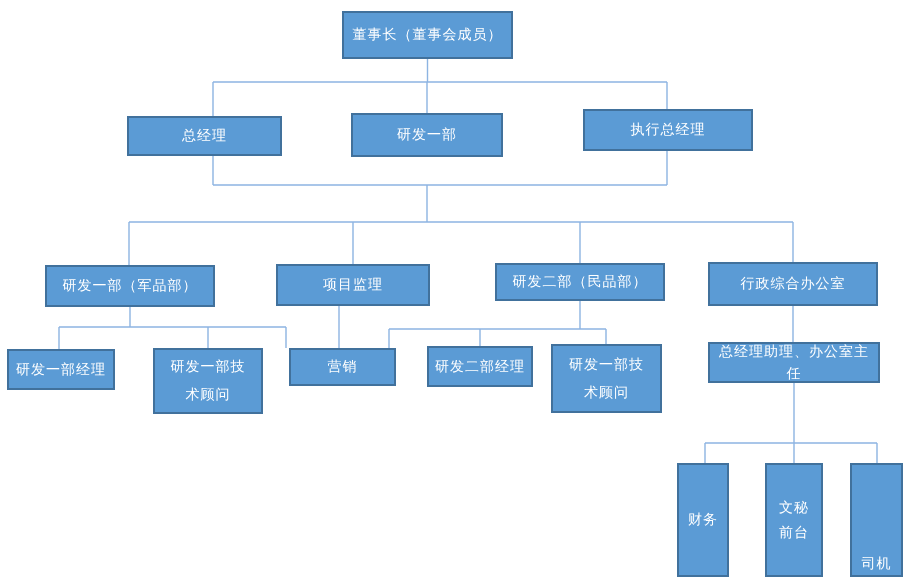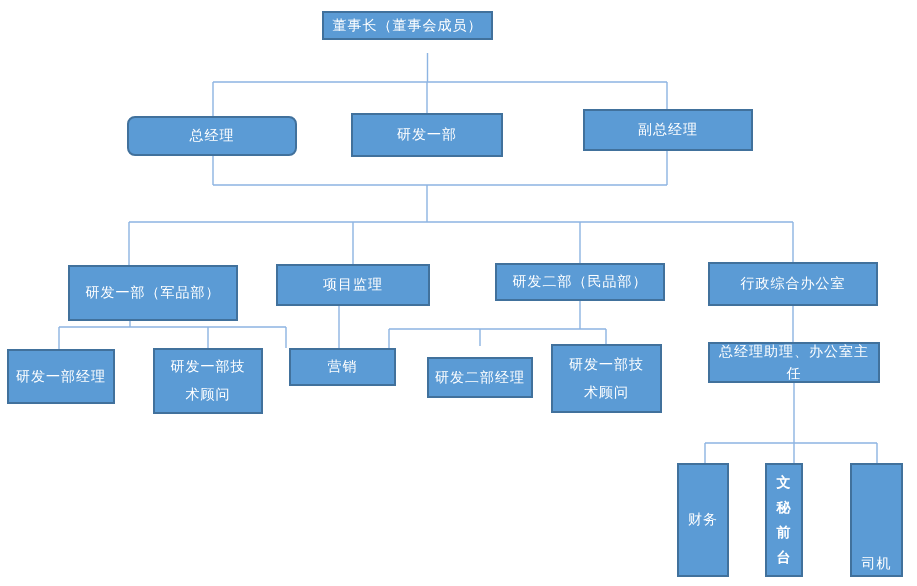--- a/index.html
+++ b/index.html
@@ -61,81 +61,81 @@
 
   <svg id="connectors" viewBox="0 0 917 586" xmlns="http://www.w3.org/2000/svg">
     <path d="M427.5,53 L427.5,82 M213,82 L667,82 M213,82 L213,116 M427,82 L427,113 M667,82 L667,109"></path>
     <path d="M213,156 L213,185 M667,151 L667,185 M213,185 L667,185 M427,185 L427,222 M129,222 L793,222 M129,222 L129,265 M353,222 L353,264 M580,222 L580,263 M793,222 L793,262"></path>
     <path d="M130,303 L130,327 M59,327 L286,327 M59,327 L59,349 M208,327 L208,348 M286,327 L286,348"></path>
     <path d="M339,306 L339,348"></path>
     <path d="M580,301 L580,329 M389,329 L606,329 M389,329 L389,348 M480,329 L480,346 M606,329 L606,344"></path>
     <path d="M793,306 L793,342 M794,383 L794,443 M705,443 L877,443 M705,443 L705,463 M794,443 L794,463 M877,443 L877,463"></path>
   </svg>
 
-  <div class="node" style="left:322px; top:11px; width:171px; height:29px;justify-content:center;">
+  <div class="node" style="left:342px; top:11px; width:171px; height:48px;justify-content:center;">
     <span class="lbl">董事长（董事会成员）</span>
   </div>
 
-  <div class="node" style="left:127px; top:116px; width:170px; height:40px;border-radius:8px;">
+  <div class="node" style="left:127px; top:116px; width:155px; height:40px;">
     <span class="lbl">总经理</span>
   </div>
 
   <div class="node" style="left:351px; top:113px; width:152px; height:44px;">
     <span class="lbl">研发一部</span>
   </div>
 
   <div class="node" style="left:583px; top:109px; width:170px; height:42px;">
-    <span class="lbl">副总经理</span>
+    <span class="lbl">执行总经理</span>
   </div>
 
-  <div class="node" style="left:45px; top:265px; width:170px; height:56px;margin-left:23px;">
+  <div class="node" style="left:45px; top:265px; width:170px; height:42px;">
     <span class="lbl">研发一部（军品部）</span>
   </div>
 
   <div class="node" style="left:276px; top:264px; width:154px; height:42px;">
     <span class="lbl">项目监理</span>
   </div>
 
   <div class="node" style="left:495px; top:263px; width:170px; height:38px;">
     <span class="lbl">研发二部（民品部）</span>
   </div>
 
   <div class="node" style="left:708px; top:262px; width:170px; height:44px;">
     <span class="lbl">行政综合办公室</span>
   </div>
 
-  <div class="node" style="left:7px; top:349px; width:108px; height:55px;text-align:center;">
+  <div class="node" style="left:7px; top:349px; width:108px; height:41px;text-align:center;">
     <span class="lbl">研发一部经理</span>
   </div>
 
   <div class="node pad-tight" style="left:153px; top:348px; width:110px; height:66px;">
     <span class="lbl">研发一部技术顾问</span>
   </div>
 
   <div class="node" style="left:289px; top:348px; width:107px; height:38px;">
     <span class="lbl">营销</span>
   </div>
 
-  <div class="node" style="left:427px; top:357px; width:106px; height:41px;">
+  <div class="node" style="left:427px; top:346px; width:106px; height:41px;">
     <span class="lbl">研发二部经理</span>
   </div>
 
   <div class="node pad-tight" style="left:551px; top:344px; width:111px; height:69px;">
     <span class="lbl">研发一部技术顾问</span>
   </div>
 
   <div class="node" style="left:708px; top:342px; width:172px; height:41px;">
     <span class="lbl">总经理助理、办公室主任</span>
   </div>
 
   <div class="node" style="left:677px; top:463px; width:52px; height:114px;">
     <span class="lbl">财务</span>
   </div>
 
-  <div class="node pad-narrow" style="left:765px; top:463px; width:38px; height:114px;font-weight:bold;">
+  <div class="node pad-narrow" style="left:765px; top:463px; width:58px; height:114px;">
     <span class="lbl">文秘前台</span>
   </div>
 
   <div class="node" style="left:850px; top:463px; width:53px; height:114px;align-items:flex-end;">
     <span class="lbl">司机</span>
   </div>
 
 </div>
 
 </body></html>

